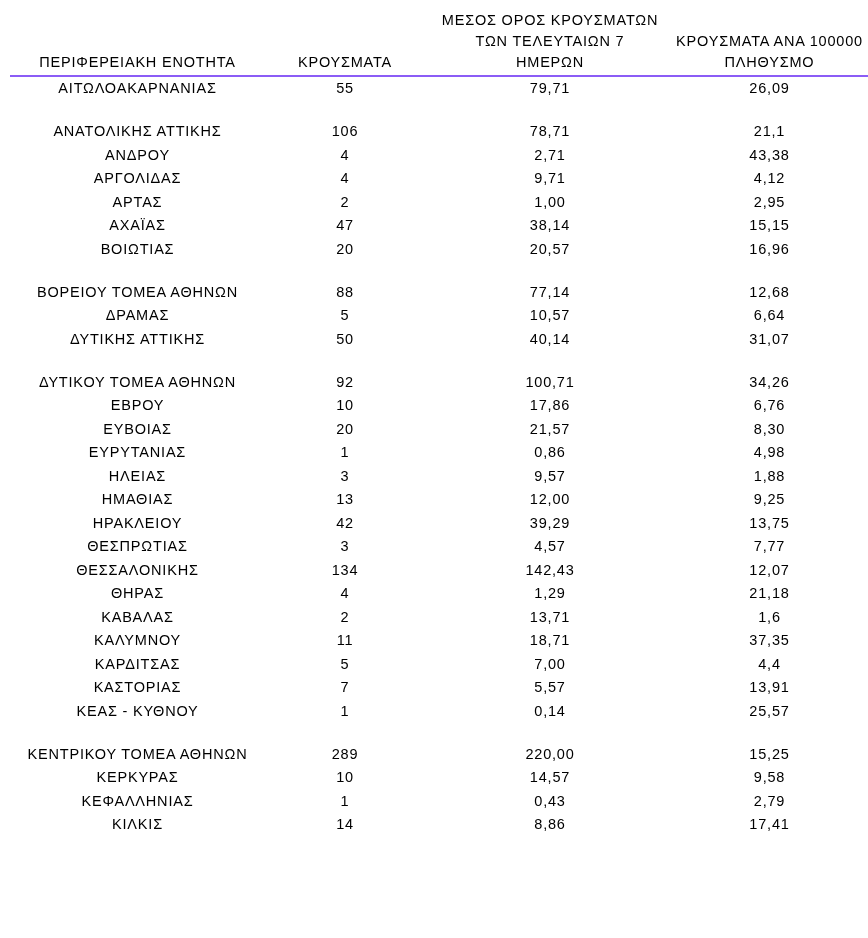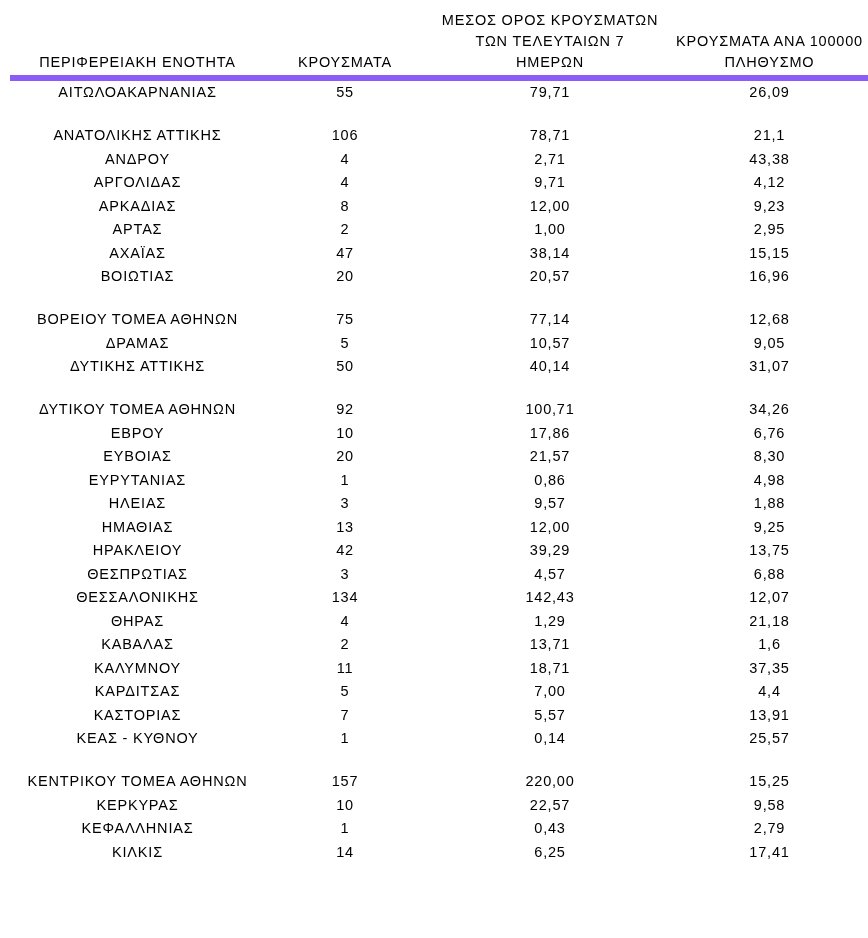--- a/index.html
+++ b/index.html
@@ -30,21 +30,21 @@
 
   thead th {
     font-weight: 400;
     font-size: 14.5px;
     line-height: 21px;
     text-align: center;
     vertical-align: bottom;
     white-space: pre-line;
     height: 73px;
     padding: 0 0 2px 0;
-    border-bottom: 6px solid #8b5cf6;
+    border-bottom: 2px solid #8b5cf6;
   }
   thead th.col4, tbody td.col4 { padding-right: 4px; }
 
   tbody tr.data-row { height: 23.5px; }
   tbody td {
     font-size: 14.5px;
     line-height: 23.5px;
     text-align: center;
     padding: 0;
     white-space: nowrap;
@@ -101,26 +101,20 @@
     <td class="col4">43,38</td>
   </tr>
 
   <tr class="data-row">
     <td class="col1">ΑΡΓΟΛΙΔΑΣ</td>
     <td class="col2">4</td>
     <td class="col3">9,71</td>
     <td class="col4">4,12</td>
   </tr>
 
-  <tr class="data-row">
-    <td class="col1">ΑΡΚΑΔΙΑΣ</td>
-    <td class="col2">8</td>
-    <td class="col3">12,00</td>
-    <td class="col4">9,23</td>
-  </tr>
 
   <tr class="data-row">
     <td class="col1">ΑΡΤΑΣ</td>
     <td class="col2">2</td>
     <td class="col3">1,00</td>
     <td class="col4">2,95</td>
   </tr>
 
   <tr class="data-row">
     <td class="col1">ΑΧΑΪΑΣ</td>
@@ -135,31 +129,31 @@
     <td class="col3">20,57</td>
     <td class="col4">16,96</td>
   </tr>
 
   <tr class="spacer">
     <td colspan="4"></td>
   </tr>
 
   <tr class="data-row">
     <td class="col1">ΒΟΡΕΙΟΥ ΤΟΜΕΑ ΑΘΗΝΩΝ</td>
-    <td class="col2">75</td>
+    <td class="col2">88</td>
     <td class="col3">77,14</td>
     <td class="col4">12,68</td>
   </tr>
 
 
   <tr class="data-row">
     <td class="col1">ΔΡΑΜΑΣ</td>
     <td class="col2">5</td>
     <td class="col3">10,57</td>
-    <td class="col4">9,05</td>
+    <td class="col4">6,64</td>
   </tr>
 
   <tr class="data-row">
     <td class="col1">ΔΥΤΙΚΗΣ ΑΤΤΙΚΗΣ</td>
     <td class="col2">50</td>
     <td class="col3">40,14</td>
     <td class="col4">31,07</td>
   </tr>
 
   <tr class="spacer">
@@ -212,21 +206,21 @@
     <td class="col1">ΗΡΑΚΛΕΙΟΥ</td>
     <td class="col2">42</td>
     <td class="col3">39,29</td>
     <td class="col4">13,75</td>
   </tr>
 
   <tr class="data-row">
     <td class="col1">ΘΕΣΠΡΩΤΙΑΣ</td>
     <td class="col2">3</td>
     <td class="col3">4,57</td>
-    <td class="col4">6,88</td>
+    <td class="col4">7,77</td>
   </tr>
 
   <tr class="data-row">
     <td class="col1">ΘΕΣΣΑΛΟΝΙΚΗΣ</td>
     <td class="col2">134</td>
     <td class="col3">142,43</td>
     <td class="col4">12,07</td>
   </tr>
 
   <tr class="data-row">
@@ -271,41 +265,41 @@
     <td class="col3">0,14</td>
     <td class="col4">25,57</td>
   </tr>
 
   <tr class="spacer">
     <td colspan="4"></td>
   </tr>
 
   <tr class="data-row">
     <td class="col1">ΚΕΝΤΡΙΚΟΥ ΤΟΜΕΑ ΑΘΗΝΩΝ</td>
-    <td class="col2">157</td>
+    <td class="col2">289</td>
     <td class="col3">220,00</td>
     <td class="col4">15,25</td>
   </tr>
 
   <tr class="data-row">
     <td class="col1">ΚΕΡΚΥΡΑΣ</td>
     <td class="col2">10</td>
-    <td class="col3">22,57</td>
+    <td class="col3">14,57</td>
     <td class="col4">9,58</td>
   </tr>
 
   <tr class="data-row">
     <td class="col1">ΚΕΦΑΛΛΗΝΙΑΣ</td>
     <td class="col2">1</td>
     <td class="col3">0,43</td>
     <td class="col4">2,79</td>
   </tr>
 
   <tr class="data-row">
     <td class="col1">ΚΙΛΚΙΣ</td>
     <td class="col2">14</td>
-    <td class="col3">6,25</td>
+    <td class="col3">8,86</td>
     <td class="col4">17,41</td>
   </tr>
 
 </tbody>
   </table>
 </div>
 
 </body></html>

